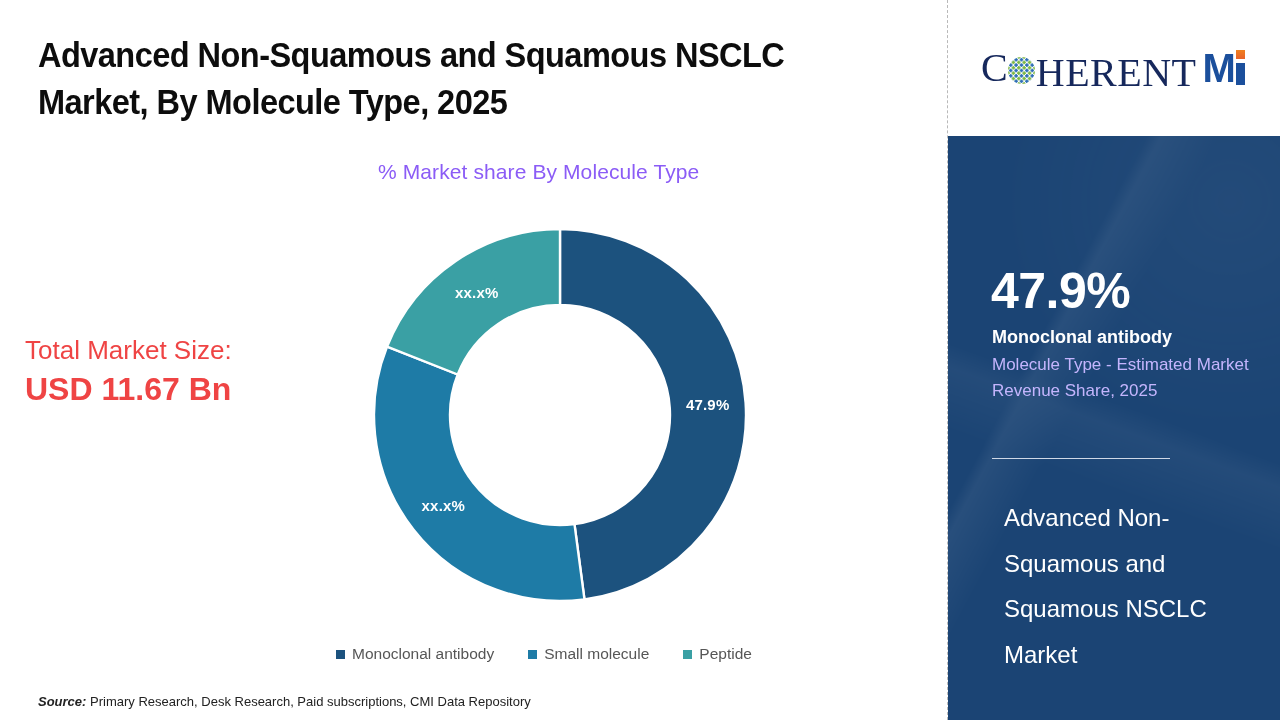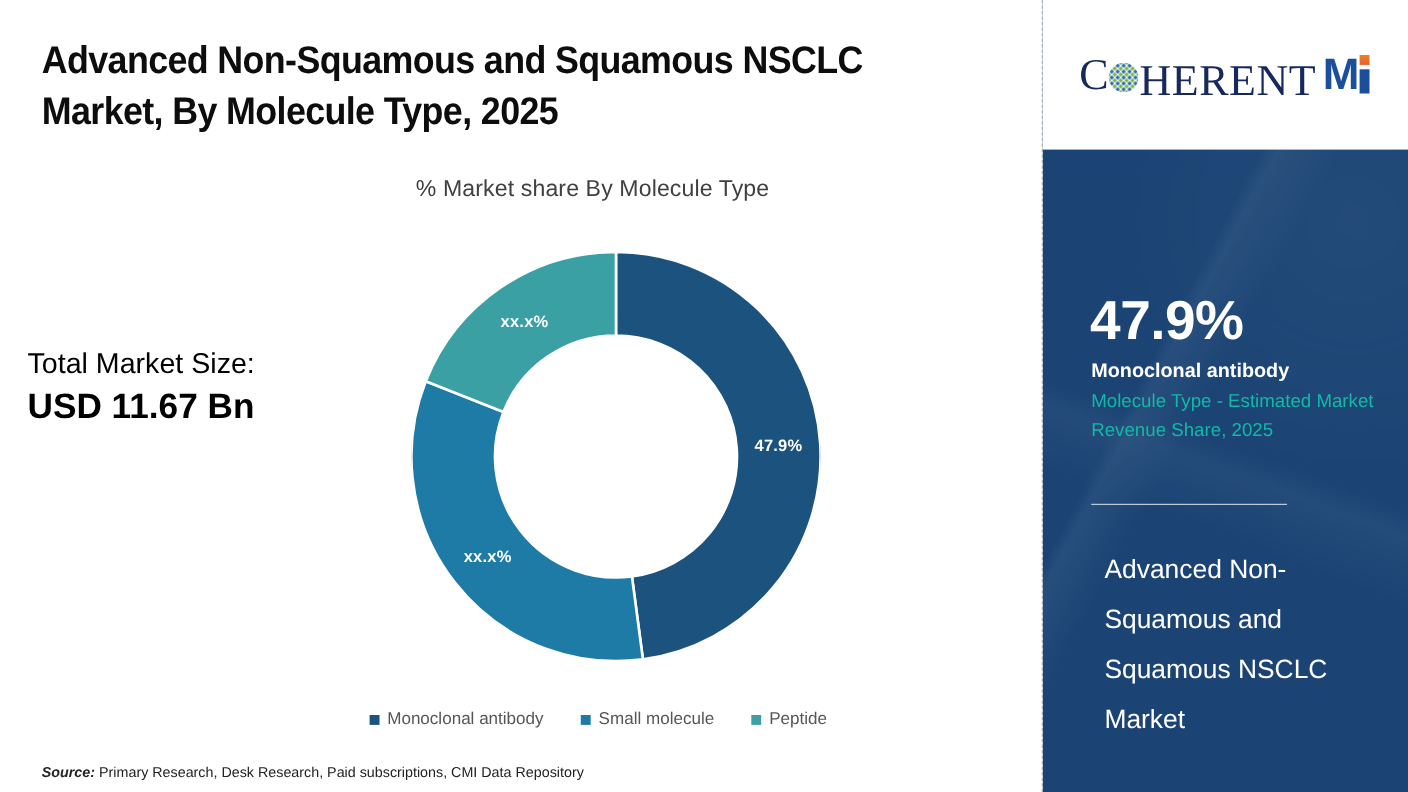--- a/index.html
+++ b/index.html
@@ -28,28 +28,28 @@
     line-height:1.33;
     letter-spacing:-0.6px;
     color:#0d0d0d;
     transform:scaleX(0.93);
     transform-origin:left top;
   }
 
   .subtitle{
     position:absolute;left:378px;top:160px;
     font-size:21px;
-    color:#404040;
+    color:#8b5cf6;
     font-weight:400;
     letter-spacing:0.1px;
   }
 
   .total-block{
-    position:absolute;left:25px;top:314px;width:300px;
-    color:#000000;
+    position:absolute;left:25px;top:334px;width:300px;
+    color:#ef4444;
   }
   .total-label{font-size:26px;font-weight:400;line-height:1.28;letter-spacing:0px;}
   .total-value{font-size:32px;font-weight:bold;line-height:1.28;letter-spacing:0px;margin-top:2px;}
 
   
   .donut-wrap{
     position:absolute;left:374px;top:229px;width:372px;height:372px;
   }
   .donut-wrap svg{display:block;width:372px;height:372px;}
 
@@ -131,21 +131,21 @@
   .stat-big{
     position:absolute;left:43px;top:266px;
     font-size:50px;font-weight:bold;color:#ffffff;letter-spacing:-0.5px;line-height:1;
   }
   .stat-name{
     position:absolute;left:44px;top:326px;
     font-size:18px;font-weight:bold;color:#ffffff;line-height:1.25;
   }
   .stat-desc{
     position:absolute;left:44px;top:352px;width:268px;
-    font-size:17px;font-weight:400;color:#14b8a6;line-height:1.55;
+    font-size:17px;font-weight:400;color:#c4b5fd;line-height:1.55;
   }
   .stat-rule{
     position:absolute;left:44px;top:458px;width:178px;height:1px;background:#cfd8e6;
   }
   .market-name{
     position:absolute;left:44px;top:495px;width:250px;
     font-size:24px;font-weight:400;color:#ffffff;line-height:1.9;margin-left:12px;
   }
 </style>
 </head>

